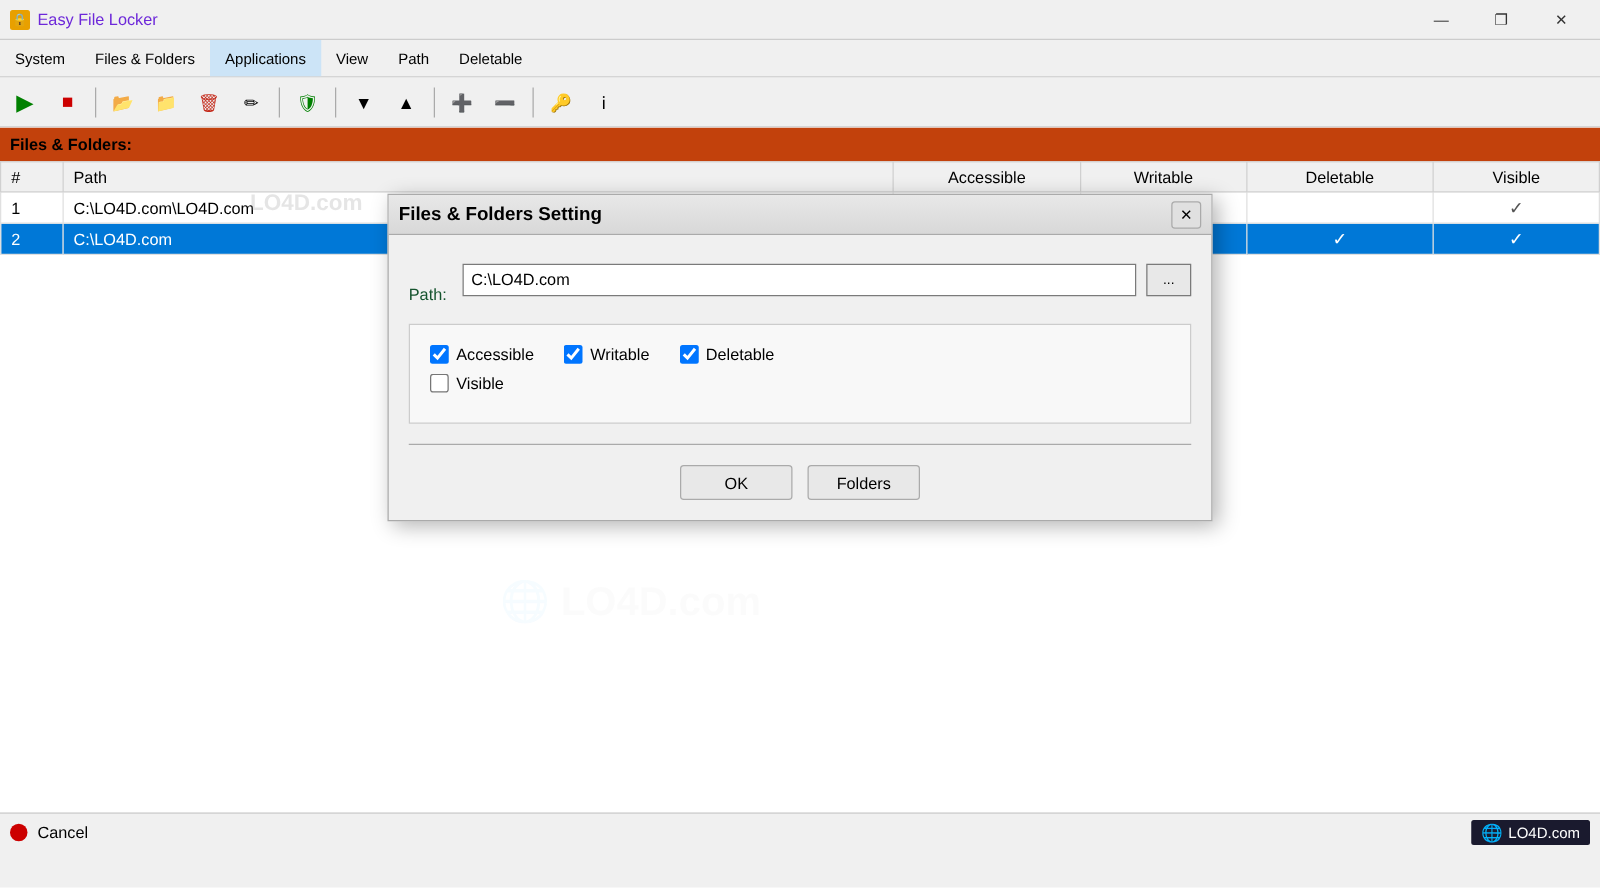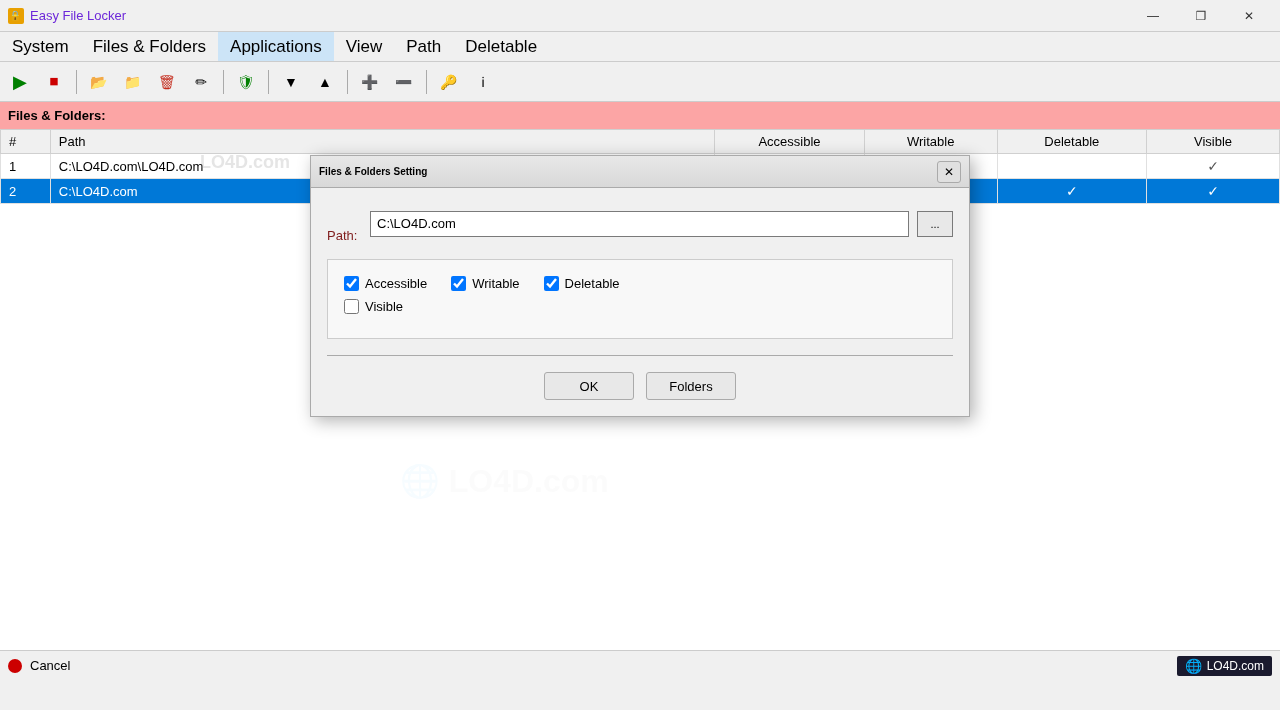--- a/index.html
+++ b/index.html
@@ -64,21 +64,21 @@
       display: flex;
       align-items: center;
       border-bottom: 1px solid #ccc;
     }
     .menu-item {
       padding: 4px 12px;
       cursor: pointer;
       height: 100%;
       display: flex;
       align-items: center;
-      font-size: 17px;
+      font-size: 12px;
       color: #000;
     }
     .menu-item.active { background: #cce4f7; }
 
     
     .toolbar {
       background: #f0f0f0;
       height: 40px;
       display: flex;
       align-items: center;
@@ -112,21 +112,21 @@
       position: relative;
       overflow: hidden;
     }
 
     
     .section-label {
       padding: 6px 8px;
       font-weight: bold;
       font-size: 13px;
       color: #000;
-      background: #fca5a5;
+      background: #c2410c;
     }
 
     
     .data-table {
       width: 100%;
       border-collapse: collapse;
       font-size: 13px;
     }
     .data-table th {
       background: #f0f0f0;
@@ -207,21 +207,21 @@
     .dialog-titlebar {
       background: linear-gradient(to bottom, #e8e8e8, #d8d8d8);
       height: 32px;
       display: flex;
       align-items: center;
       padding: 0 8px;
       border-bottom: 1px solid #aaa;
     }
     .dialog-title {
       flex: 1;
-      font-size: 10px;
+      font-size: 15px;
       font-weight: bold;
       color: #000;
     }
     .dialog-close-btn {
       width: 24px;
       height: 22px;
       border: 1px solid #aaa;
       background: #e0e0e0;
       cursor: pointer;
       font-size: 12px;
@@ -236,21 +236,21 @@
     }
 
     .path-row {
       display: flex;
       align-items: center;
       gap: 8px;
       margin-bottom: 16px;
     }
     .path-label {
       font-size: 13px;
-      color: #7f1d1d;
+      color: #14532d;
       min-width: 35px;
       margin-top: 24px;
     }
     .path-input {
       flex: 1;
       height: 26px;
       border: 1px solid #7a7a7a;
       padding: 2px 6px;
       font-size: 13px;
       background: white;

